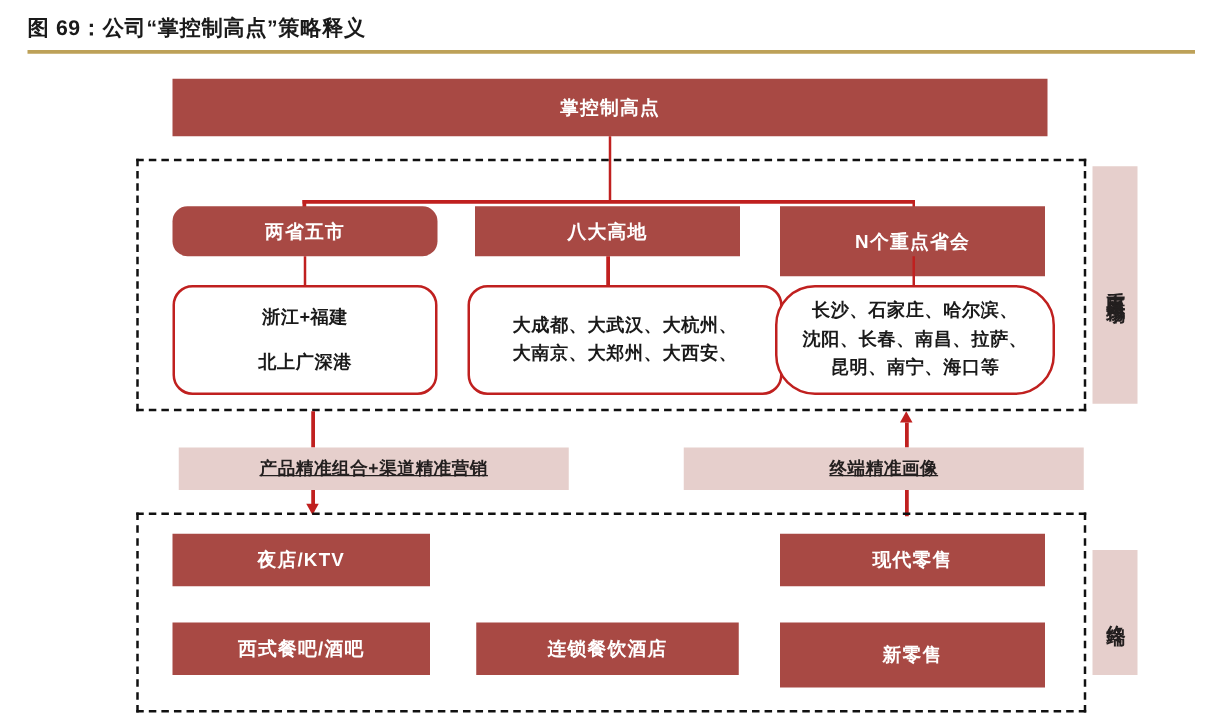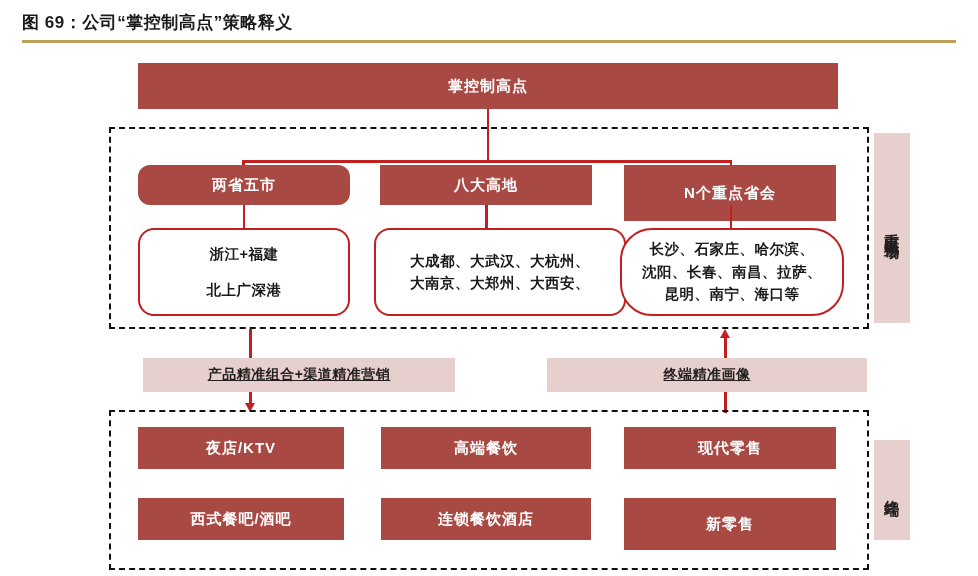--- a/index.html
+++ b/index.html
@@ -210,23 +210,20 @@
 
   <div class="abs dashregion" style="left:93px; top:360px; width:760px; height:160px;"></div>
 
   <div class="abs sidelabel" style="left:858px; top:390px; width:36px; height:100px;">
     <span>终端</span>
   </div>
 
   <div class="abs redbox" style="left:122px; top:377px; width:206px; height:42px;">
     <span>夜店/KTV</span>
   </div>
-  <div class="abs redbox" style="left:365px; top:377px; width:210px; height:42px;">
-    <span>高端餐饮</span>
-  </div>
   <div class="abs redbox" style="left:608px; top:377px; width:212px; height:42px;font-family:Liberation Serif, serif;">
     <span>现代零售</span>
   </div>
 
   <div class="abs redbox" style="left:122px; top:448px; width:206px; height:42px;">
     <span>西式餐吧/酒吧</span>
   </div>
   <div class="abs redbox" style="left:365px; top:448px; width:210px; height:42px;">
     <span>连锁餐饮酒店</span>
   </div>

